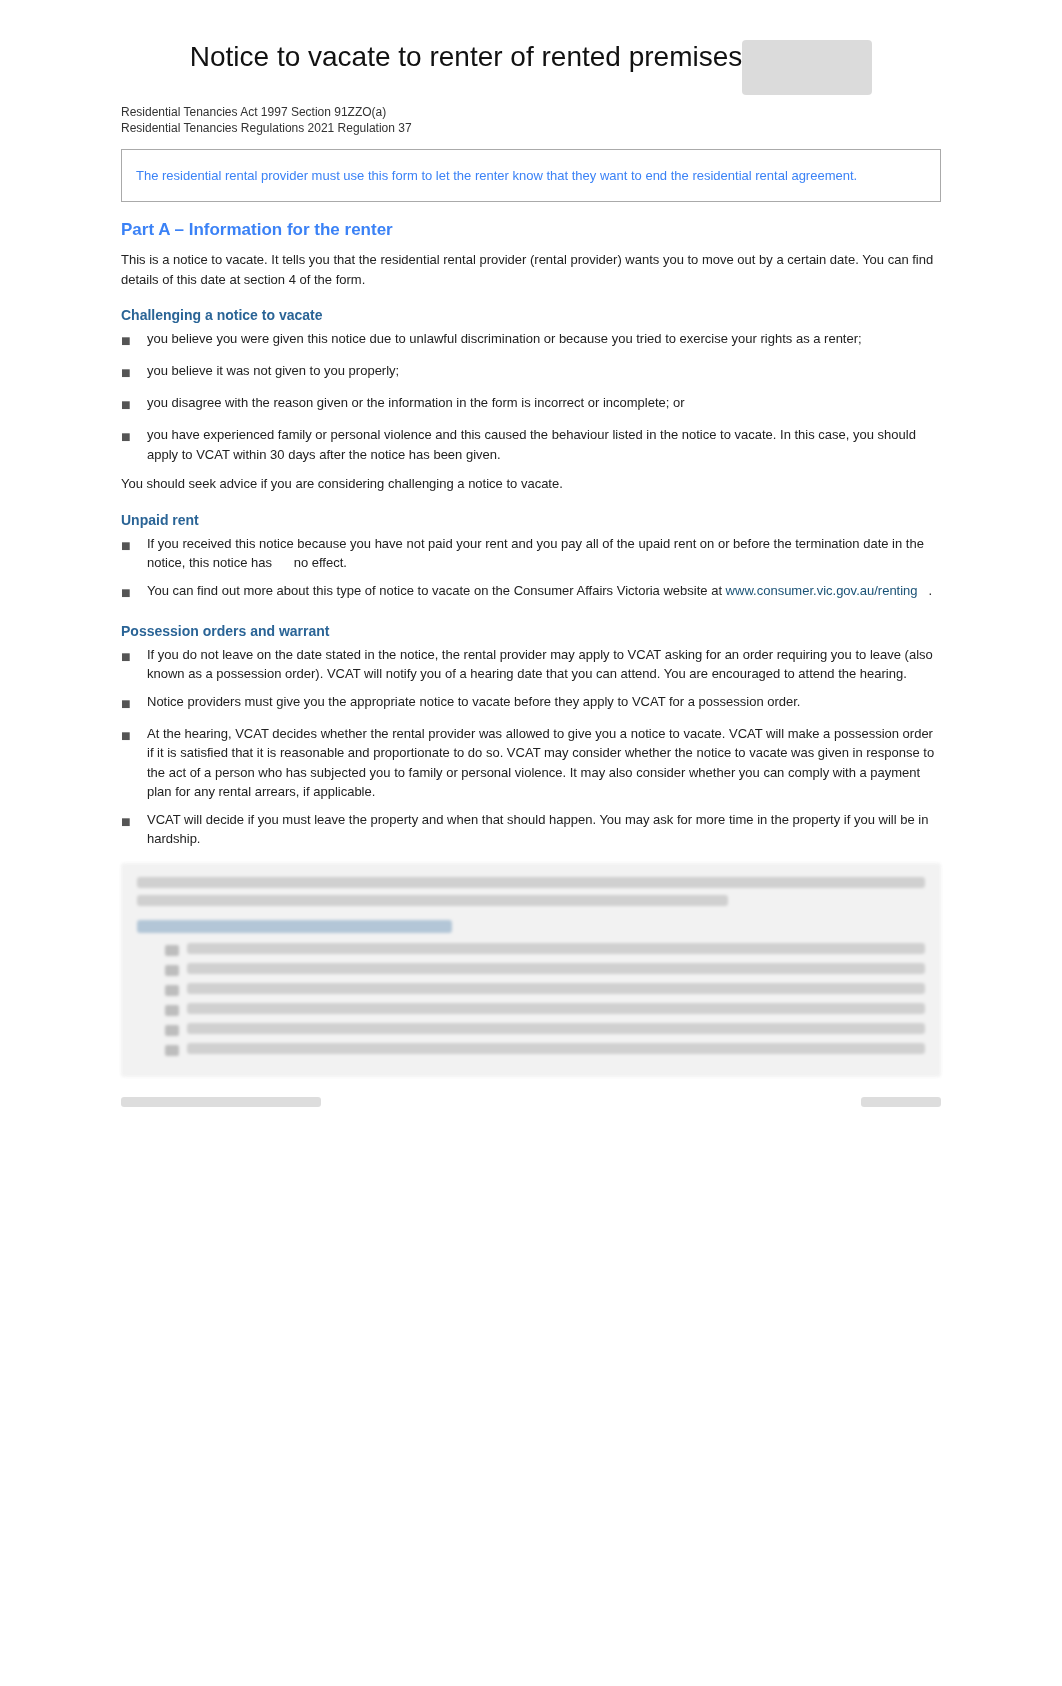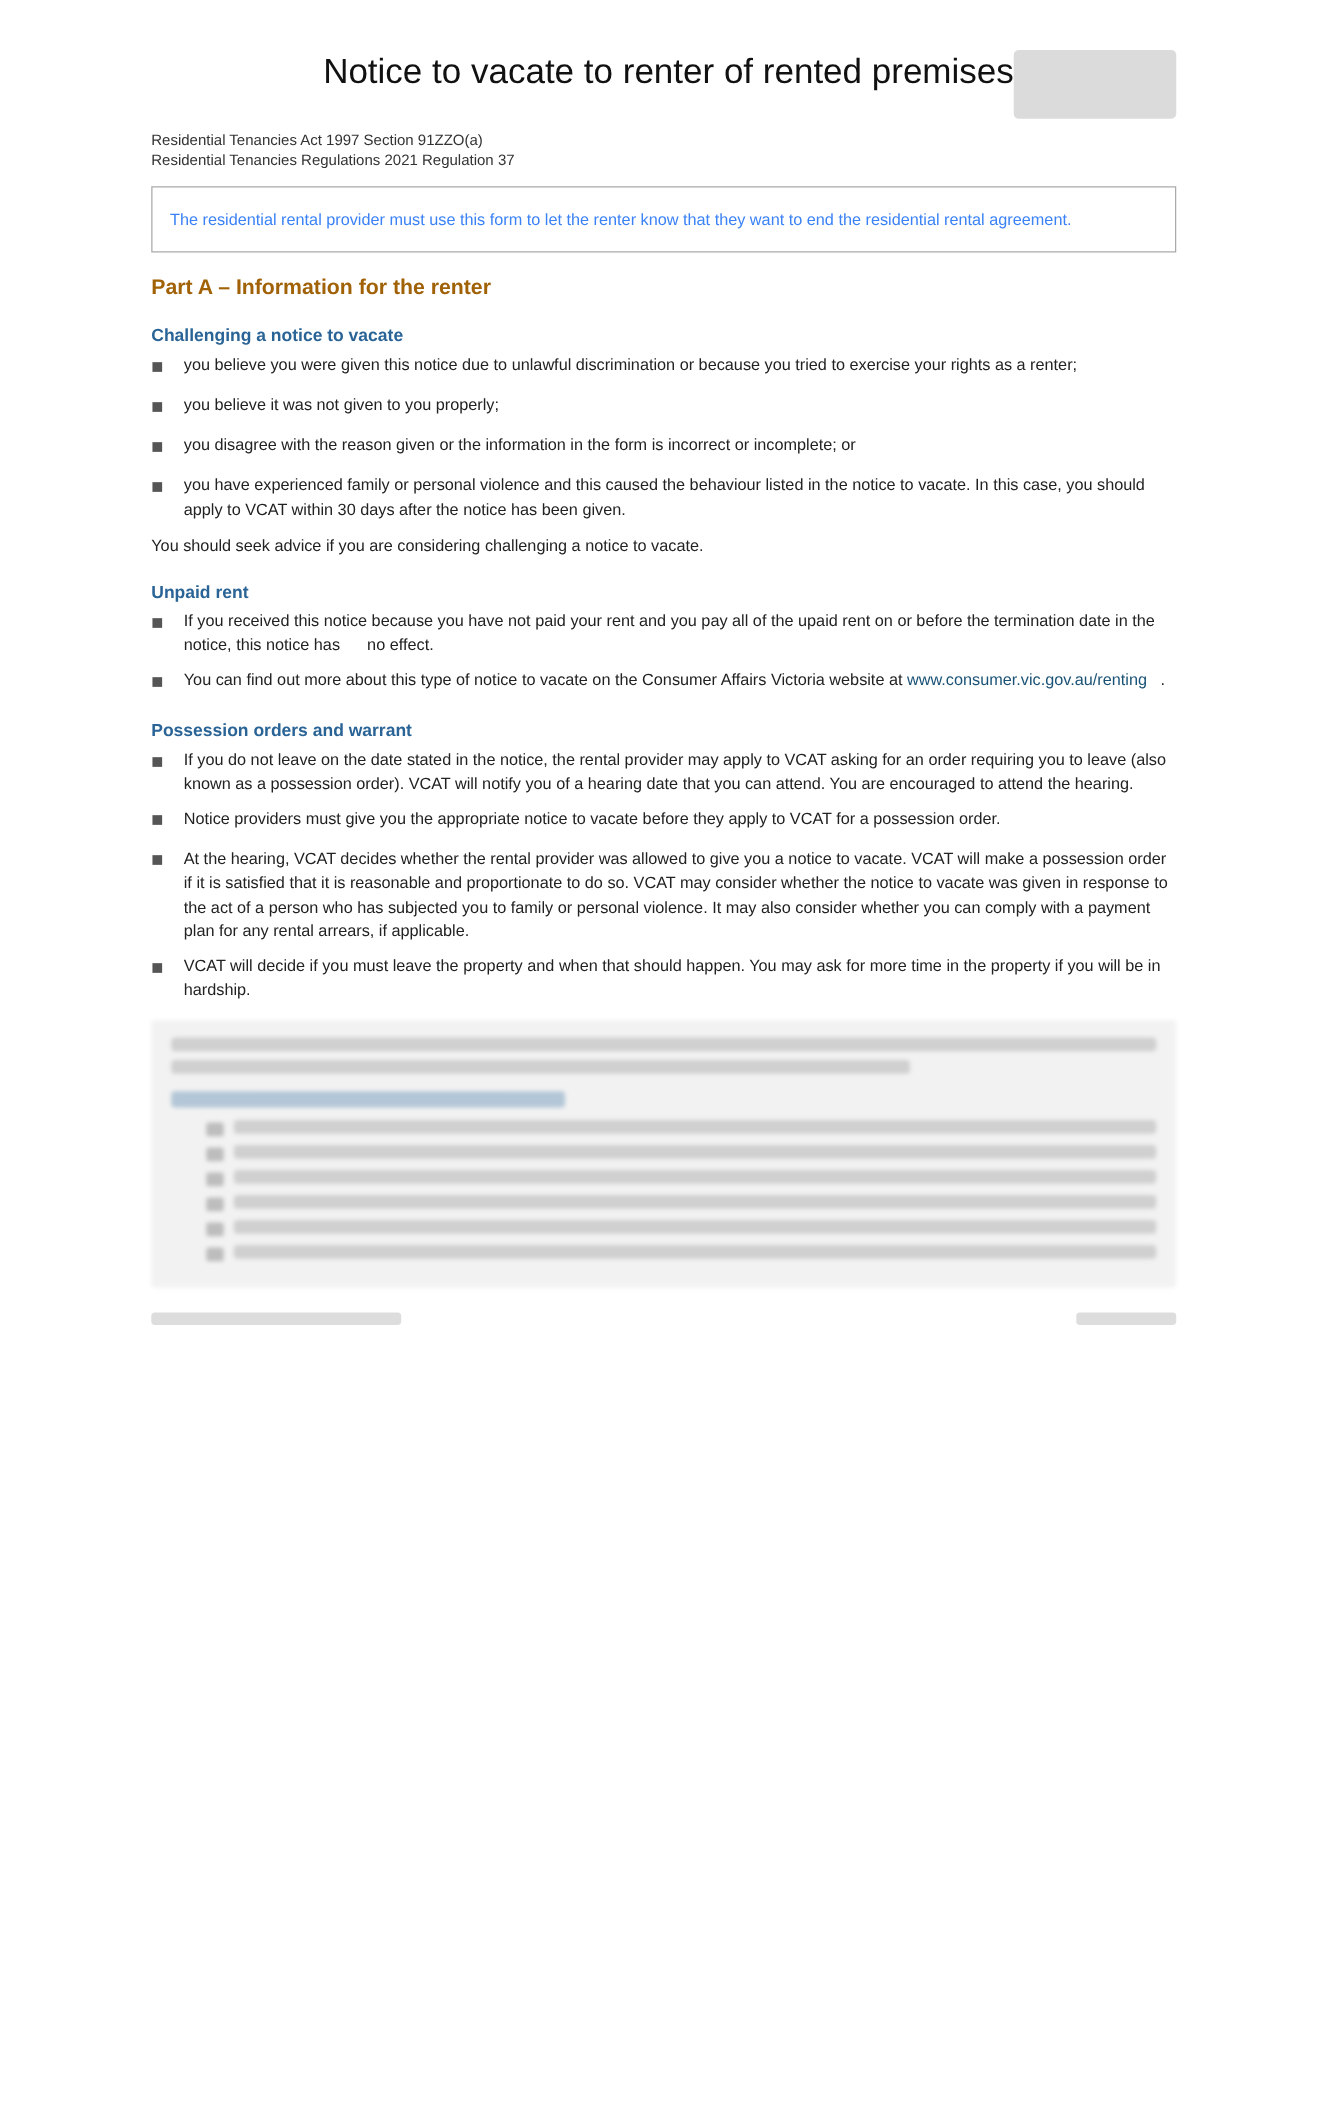--- a/index.html
+++ b/index.html
@@ -13,21 +13,21 @@
       padding: 0;
     }
     .page {
       width: 860px;
       margin: 0 auto;
       padding: 40px 20px 60px 20px;
       position: relative;
     }
     .header-area {
       display: flex;
-      justify-content: flex-end;
+      justify-content: center;
       align-items: flex-start;
       margin-bottom: 10px;
     }
     .title-block h1 {
       font-size: 28px;
       font-weight: normal;
       color: #111;
       line-height: 1.2;
       margin-bottom: 4px;
     }
@@ -45,21 +45,21 @@
       margin-bottom: 2px;
     }
     .info-box {
       border: 1px solid #aaa;
       padding: 18px 14px;
       margin: 14px 0 18px 0;
       font-size: 13px;
       color: #3b82f6;
     }
     .section-heading {
-      color: #a16207;
+      color: #3b82f6;
       font-size: 17px;
       font-weight: bold;
       margin-bottom: 8px;
       margin-top: 18px;
       padding-bottom: 2px;
     }
     .subsection-heading {
       color: #2a6496;
       font-size: 14px;
       font-weight: bold;
@@ -169,20 +169,21 @@
     </div>
     <div class="logo-placeholder"></div>
   </div>
 
   <div class="subtitle-line">Residential Tenancies Act 1997   Section 91ZZO(a)</div>
   <div class="subtitle-line">Residential Tenancies Regulations 2021   Regulation 37</div>
 
   <div class="info-box">The residential rental provider must use this form to let the renter know that they want to end the residential rental agreement.</div>
 
   <div class="section-heading">Part A – Information for the renter</div>
+  <p class="para">This is a notice to vacate. It tells you that the residential rental provider (rental provider) wants you to move out by a certain date. You can find details of this date at section 4 of the form.</p>
 
   <div class="subsection-heading">Challenging a notice to vacate</div>
 
   <ul class="bullet-list">
     <li>
       <span class="bullet-icon">■</span>
       <span>you believe you were given this notice due to unlawful discrimination or because you tried to exercise your rights as a renter;</span>
     </li>
     <li>
       <span class="bullet-icon">■</span>

